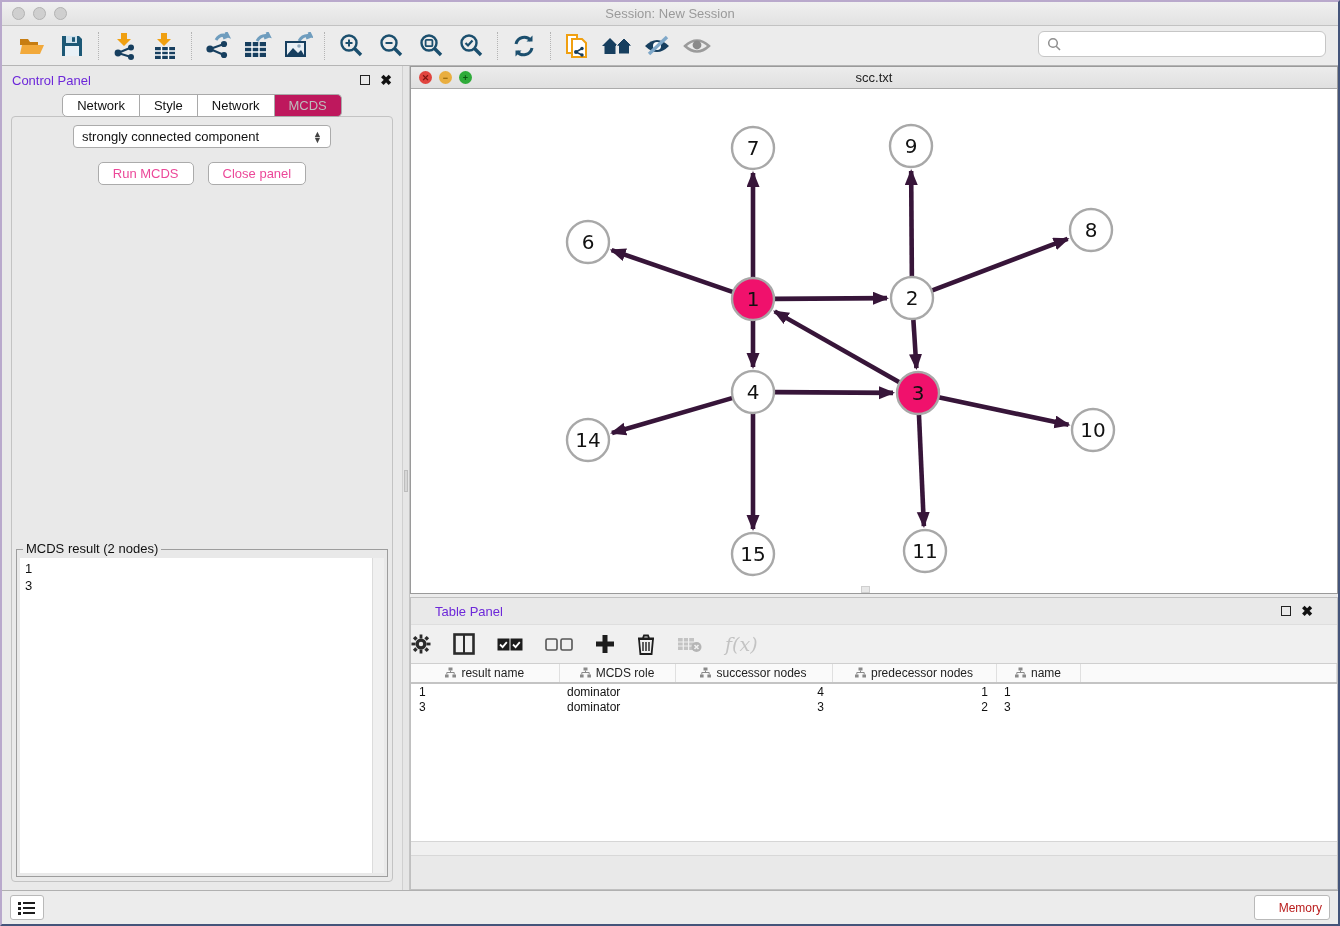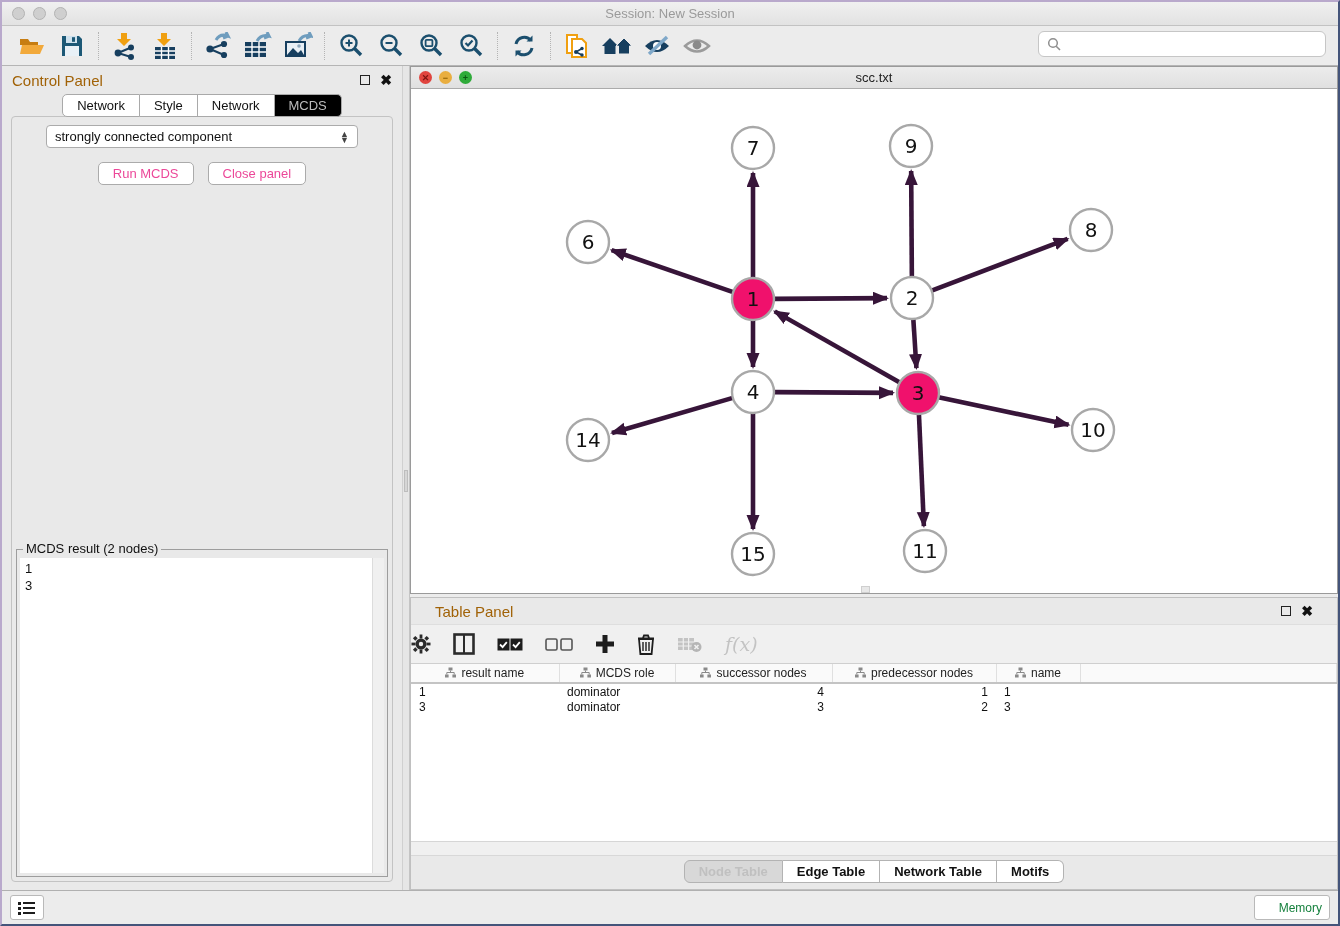--- a/index.html
+++ b/index.html
@@ -27,34 +27,34 @@
     display:flex; align-items:center; padding-left:10px; }
   .tbtn{ width:40px; height:34px; display:flex; align-items:center; justify-content:center; cursor:default; }
   .tdiv{ width:1px; height:28px; border-left:1px dotted #b4b4b4; margin:0 6px; }
   .searchwrap{ position:absolute; right:12px; top:4px; width:288px; height:26px;
     background:#fff; border:1px solid #c6c6c6; border-radius:6px;
     display:flex; align-items:center; padding:0 8px; }
   .searchwrap input{ border:none; outline:none; flex:1; font-size:13px; background:transparent; margin-left:6px; }
   
   .cpanel{ position:absolute; left:0; top:64px; width:400px; bottom:34px; background:#e9e9e9; }
   .cp-head{ height:28px; display:flex; align-items:center; padding:0 10px; }
-  .cp-title{ font-size:15px; color:#a16207; }
+  .cp-title{ font-size:13px; color:#6d28d9; }
   .winicons{ margin-left:auto; display:flex; gap:10px; align-items:center; }
   .float-ic{ width:10px; height:10px; border:1.5px solid #222; }
   .close-ic{ font-size:14px; font-weight:bold; color:#111; line-height:10px; }
   .cp-tabs{ display:flex; justify-content:center; position:relative; z-index:2; }
   .cp-tab{ font-size:13px; padding:3px 14px; background:#fff; border:1px solid #a9a9a9;
     border-left:none; color:#111; }
   .cp-tab:first-child{ border-left:1px solid #a9a9a9; border-radius:5px 0 0 5px; }
   .cp-tab:last-child{ border-radius:0 5px 5px 0; }
-  .cp-tab.sel{ background:#000000; color:#bdbdbd; }
+  .cp-tab.sel{ background:#be185d; color:#bdbdbd; }
   .cp-body{ position:absolute; left:9px; right:9px; top:50px; bottom:8px;
     border:1px solid #c3c3c3; border-radius:4px; }
   .opt-label{ text-align:center; font-size:13px; color:#111; margin-top:26px; }
-  .dropdown{ margin:8px auto 0; width:312px; height:23px; background:#fff;
+  .dropdown{ margin:8px auto 0; width:258px; height:23px; background:#fff;
     border:1px solid #ababab; border-radius:4px; display:flex; align-items:center;
     padding:0 8px; font-size:13px; color:#111; }
   .dd-arrows{ margin-left:auto; display:flex; flex-direction:column; line-height:6px;
     font-size:9px; color:#444; }
   .btnrow{ display:flex; justify-content:center; gap:14px; margin-top:14px; }
   .pbtn{ background:#fff; border:1px solid #ababab; border-radius:5px; font-size:13px;
     padding:3px 14px; color:#ec4899; font-family:"Liberation Sans",sans-serif; }
   .resultbox{ position:absolute; left:4px; right:4px; top:432px; bottom:4px;
     border:1px solid #9d9d9d; }
   .resultbox legend, .res-legend{ position:absolute; top:-9px; left:6px; background:#e9e9e9;
@@ -100,21 +100,21 @@
   .tp-tab{ font-size:13px; font-weight:bold; padding:3px 14px; background:#fff;
     border:1px solid #b3b3b3; border-left:none; color:#111; }
   .tp-tab:first-child{ border-left:1px solid #b3b3b3; border-radius:6px 0 0 6px; }
   .tp-tab:last-child{ border-radius:0 6px 6px 0; }
   .tp-tab.sel{ background:#d8d8d8; color:#c0c0c0; }
   
   .statusbar{ position:absolute; left:0; bottom:0; right:0; height:34px; background:#ececec;
     border-top:1px solid #b0b0b0; display:flex; align-items:center; padding:0 8px; }
   .sbtn{ background:#fff; border:1px solid #b9b9b9; border-radius:3px; height:25px;
     display:flex; align-items:center; justify-content:center; padding:0 7px; }
-  .membtn{ margin-left:auto; gap:6px; font-size:12px; color:#15803d; display:flex; }
+  .membtn{ margin-left:auto; gap:6px; font-size:12px; color:#b91c1c; display:flex; }
   .memdot{ width:11px; height:11px; border-radius:50%; }
   svg{ display:block; }
 </style>
 </head>
 <body>
 
 <div class="titlebar">
   <div class="lights">
     <div class="glight"></div>
     <div class="glight"></div>
@@ -511,26 +511,20 @@
             <td class="l">dominator</td>
             <td class="r">3</td>
             <td class="r">2</td>
             <td class="l">3</td>
             <td></td>
           </tr>
         </tbody>
     </table>
   </div>
   <div class="tscroll"></div>
-  <div class="tp-tabs">
-      <div class="tp-tab sel">Node Table</div>
-      <div class="tp-tab">Edge Table</div>
-      <div class="tp-tab">Network Table</div>
-      <div class="tp-tab">Motifs</div>
-    </div>
 </div>
 
 <div class="statusbar">
   <div class="sbtn">
     <svg width="18" height="16" viewBox="0 0 18 16">
       <g stroke="#1d1d1d" stroke-width="2">
           <path d="M5 3 h12 M5 8 h12 M5 13 h12"></path>
         </g>
       <g fill="#1d1d1d">
           <rect x="0" y="2" width="3" height="3"></rect>

